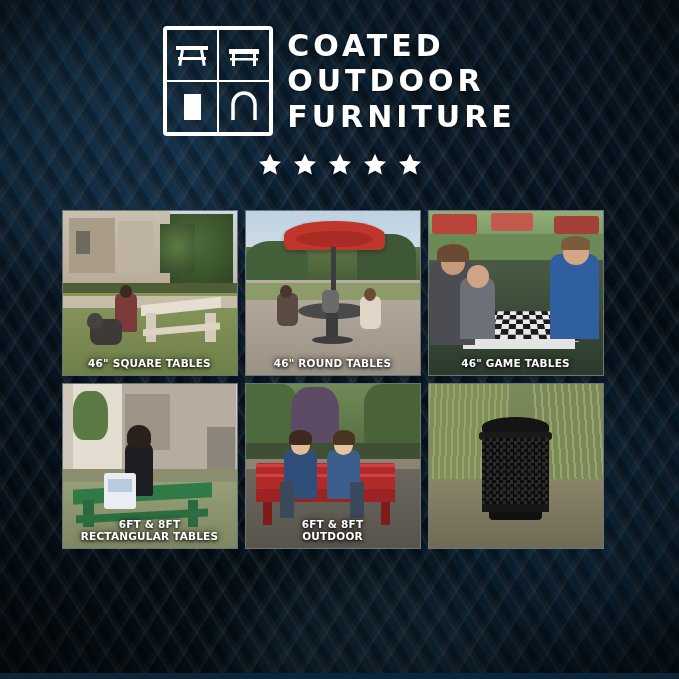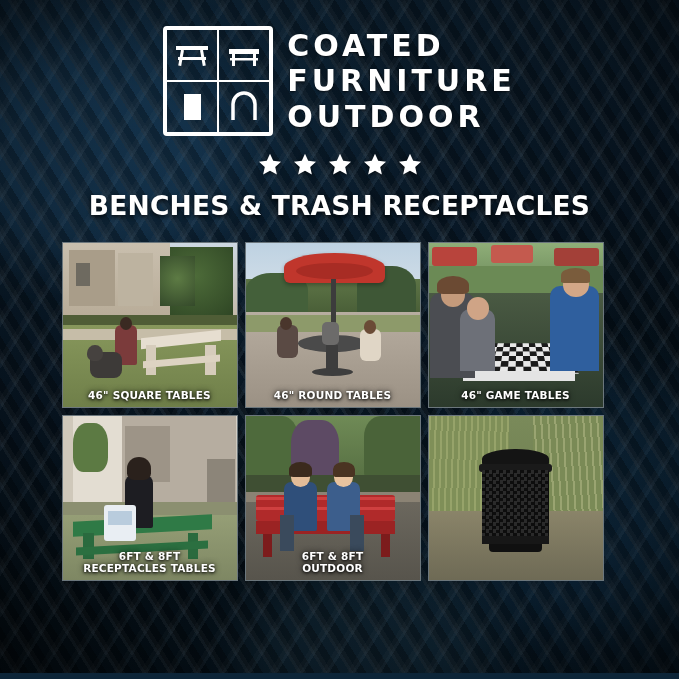--- a/index.html
+++ b/index.html
@@ -177,22 +177,22 @@
         </div>
         <div class="logo-cell">
           <svg width="42" height="38" viewBox="0 0 42 38" aria-hidden="true">
             <path d="M10 32 L10 16 A11 11 0 0 1 32 16 L32 32" fill="none" stroke="#fff" stroke-width="3.5"></path>
           </svg>
         </div>
       </div>
 
       <div class="logo-wordmark">
         <div class="wm-line">COATED</div>
+        <div class="wm-line">OUTDOOR</div>
         <div class="wm-line">FURNITURE</div>
-        <div class="wm-line">OUTDOOR</div>
       </div>
     </div>
 
     <div class="stars">
       <svg width="26" height="25" viewBox="0 0 24 24">
           <path d="M12 1.6l3.1 6.9 7.5.8-5.6 5 1.6 7.4-6.6-3.8-6.6 3.8 1.6-7.4-5.6-5 7.5-.8z" fill="#ffffff"></path>
         </svg>
       <svg width="26" height="25" viewBox="0 0 24 24">
           <path d="M12 1.6l3.1 6.9 7.5.8-5.6 5 1.6 7.4-6.6-3.8-6.6 3.8 1.6-7.4-5.6-5 7.5-.8z" fill="#ffffff"></path>
         </svg>
@@ -201,21 +201,20 @@
         </svg>
       <svg width="26" height="25" viewBox="0 0 24 24">
           <path d="M12 1.6l3.1 6.9 7.5.8-5.6 5 1.6 7.4-6.6-3.8-6.6 3.8 1.6-7.4-5.6-5 7.5-.8z" fill="#ffffff"></path>
         </svg>
       <svg width="26" height="25" viewBox="0 0 24 24">
           <path d="M12 1.6l3.1 6.9 7.5.8-5.6 5 1.6 7.4-6.6-3.8-6.6 3.8 1.6-7.4-5.6-5 7.5-.8z" fill="#ffffff"></path>
         </svg>
     </div>
 
     <div class="headline">
-      <div>BENCHES &amp; TRASH RECEPTACLES</div>
     </div>
 
     <div class="grid">
 
       <div class="card">
         <div class="scene">
           <div class="sky" style="height:46%;background:linear-gradient(#cdd8e2,#c3b9a8)"></div>
           <div class="obj" style="left:0;top:0;width:62%;height:46%;background:linear-gradient(#c9bfae,#b8ac98)"></div>
           <div class="obj" style="left:4%;top:4%;width:26%;height:34%;background:#a99d89"></div>
           <div class="obj" style="left:8%;top:12%;width:8%;height:14%;background:#6e6a60"></div>
@@ -312,21 +311,21 @@
 
           <div class="obj" style="left:36%;top:36%;width:16%;height:32%;background:#1d1d22;border-radius:8px 8px 2px 2px"></div>
           <div class="obj" style="left:39%;top:28%;width:10%;height:11%;background:#e0bb9b;border-radius:50%"></div>
           <div class="obj" style="left:37%;top:25%;width:14%;height:14%;background:#2a211c;border-radius:50% 50% 30% 30%"></div>
 
           <div class="obj" style="left:24%;top:54%;width:18%;height:22%;background:#e9eef3;border-radius:3px"></div>
           <div class="obj" style="left:26%;top:58%;width:14%;height:8%;background:#b9ccdd"></div>
         </div>
         <div class="caption">
           <span>6FT &amp; 8FT</span><br>
-          <span>RECEPTACLES TABLES</span>
+          <span>RECTANGULAR TABLES</span>
         </div>
       </div>
 
       <div class="card">
         <div class="scene">
           <div class="sky" style="height:40%;background:linear-gradient(#6f8a56,#566f42)"></div>
           <div class="obj" style="left:0;top:0;width:30%;height:44%;background:#4e6a3c;border-radius:0 30% 20% 0"></div>
           <div class="obj" style="left:26%;top:2%;width:28%;height:40%;background:#5d4a64;border-radius:35%"></div>
           <div class="obj" style="right:0;top:0;width:32%;height:42%;background:#4a6339;border-radius:30% 0 0 20%"></div>
           <div class="obj" style="left:0;top:36%;width:100%;height:10%;background:#3f4f33"></div>

